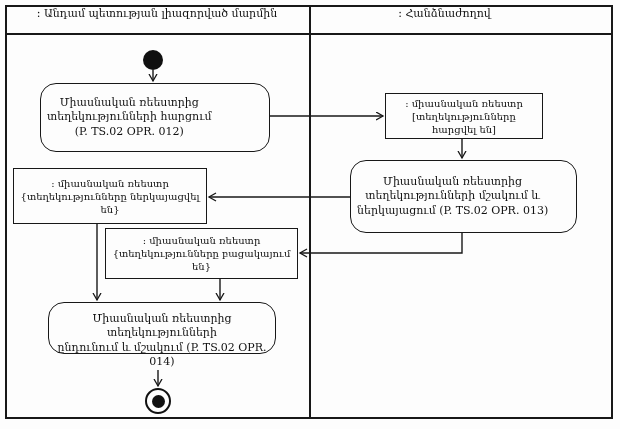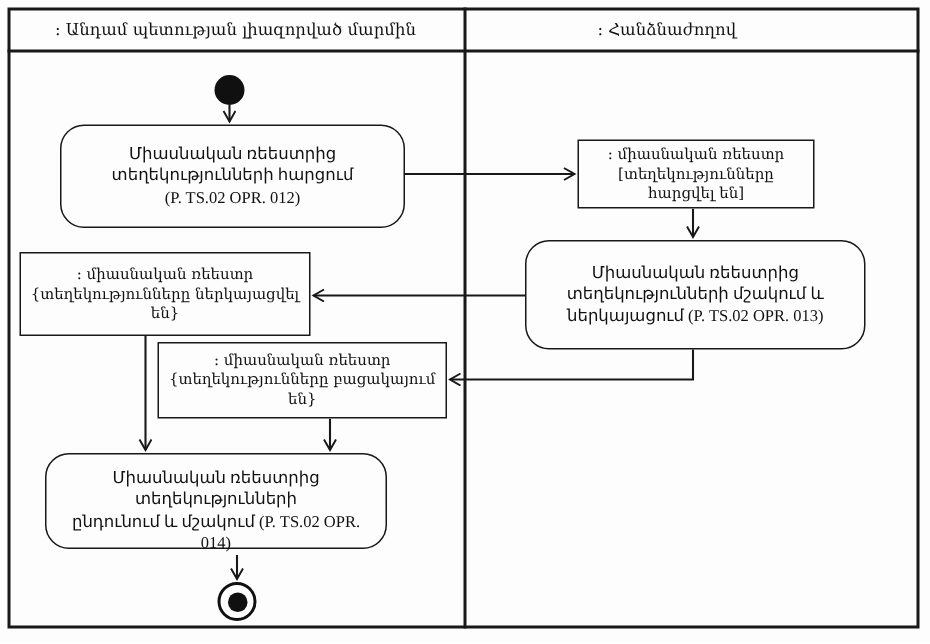--- a/index.html
+++ b/index.html
@@ -6,30 +6,30 @@
   .canvas{
     position:relative;width:620px;height:429px;background:#fdfdfd;
     font-family:"DejaVu Serif","DejaVu Sans","Liberation Serif",serif;
     color:#111;overflow:hidden;
   }
   .abs{position:absolute;box-sizing:border-box;}
   .frame{left:5px;top:5px;width:608px;height:414px;border:2px solid #181818;}
   .header-line{left:5px;top:33px;width:608px;height:0;border-top:2px solid #181818;}
   .lane-divider{left:309px;top:5px;width:0;height:414px;border-left:2px solid #181818;}
   .lane-label{
-    top:7px;height:24px;display:flex;align-items:center;justify-content:center;
+    top:7px;height:24px;display:flex;align-items:flex-start;justify-content:center;
     font-size:11px;white-space:nowrap;
   }
   .lane-label.left{left:7px;width:300px;}
   .lane-label.right{left:311px;width:267px;}
   .node-text{white-space:pre-line;text-align:center;line-height:1.3;}
   .activity{
     border:1.6px solid #181818;border-radius:16px;background:#fdfdfd;
-    display:flex;align-items:center;justify-content:center;
-    font-size:11px;padding:14px 6px;font-family:Liberation Serif, serif;
+    display:flex;align-items:center;
+    font-size:11px;padding:14px 6px;
   }
   .object-node{
     border:1.6px solid #181818;background:#fdfdfd;
     display:flex;align-items:center;justify-content:center;
     font-size:10px;padding:2px 3px;
   }
   .initial-node{background:#101010;border-radius:50%;}
   .final-outer{
     border:2.5px solid #101010;border-radius:50%;background:#fdfdfd;
     display:flex;align-items:center;justify-content:center;
@@ -92,21 +92,21 @@
   <div class="abs object-node" style="left:13px;top:168px;width:194px;height:56px;">
     <span class="node-text">: միասնական ռեեստր
 {տեղեկությունները ներկայացվել են}</span>
   </div>
 
   <div class="abs object-node" style="left:105px;top:228px;width:193px;height:51px;">
     <span class="node-text">: միասնական ռեեստր
 {տեղեկությունները բացակայում են}</span>
   </div>
 
-  <div class="abs activity" style="left:30px;top:302px;width:228px;height:64px;align-items:flex-start;padding-top:9px;">
+  <div class="abs activity" style="left:48px;top:302px;width:228px;height:52px;align-items:flex-start;padding-top:9px;">
     <span class="node-text">Միասնական ռեեստրից տեղեկությունների
 ընդունում և մշակում (P. TS.02 OPR. 014)</span>
   </div>
 
   <div class="abs final-outer" style="left:145px;top:388px;width:26px;height:26px;">
     <div class="final-inner"></div>
   </div>
 
 </div>
 

